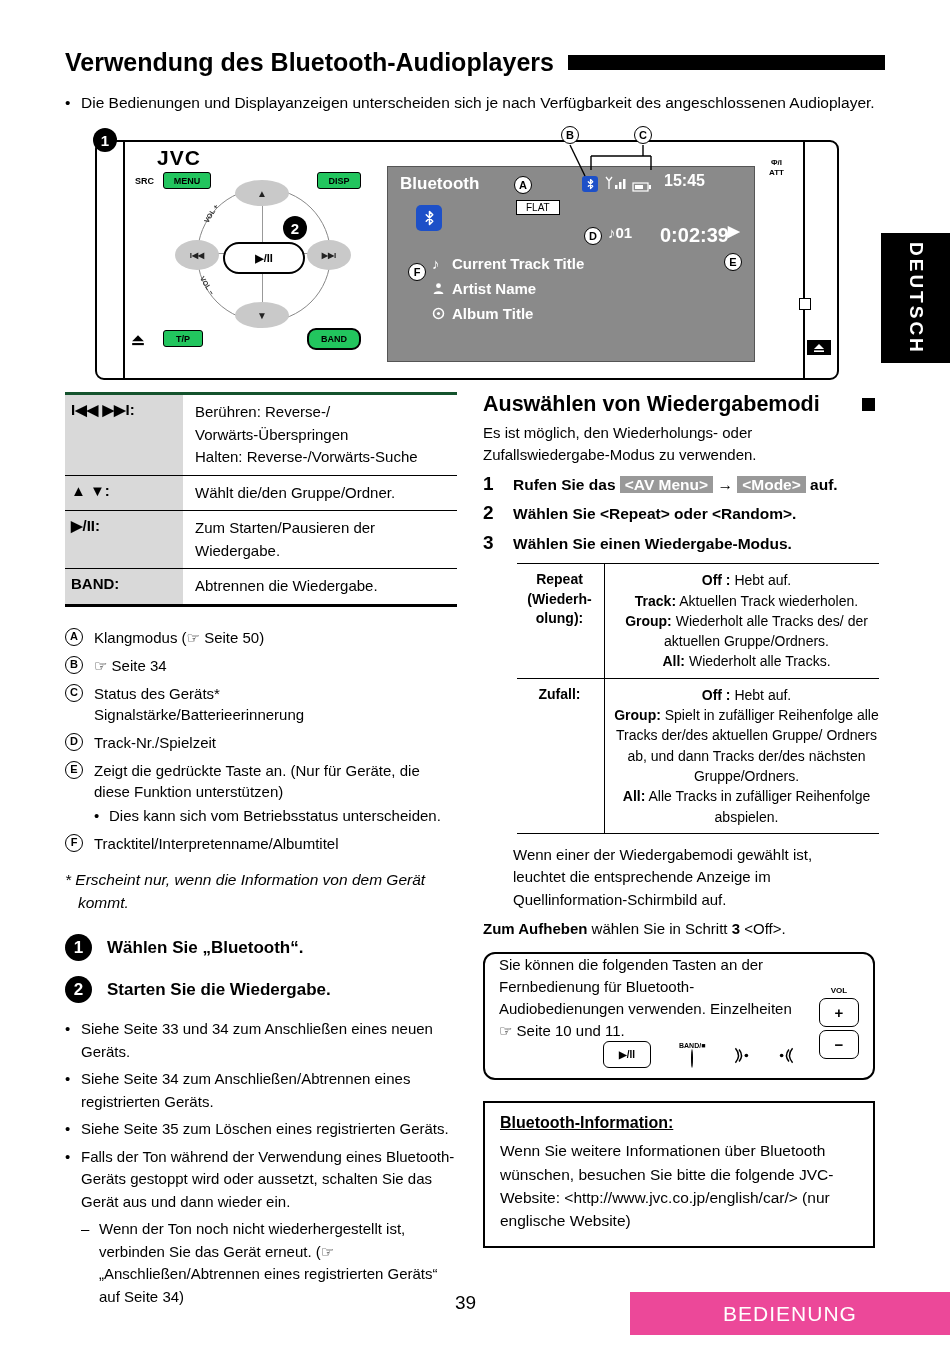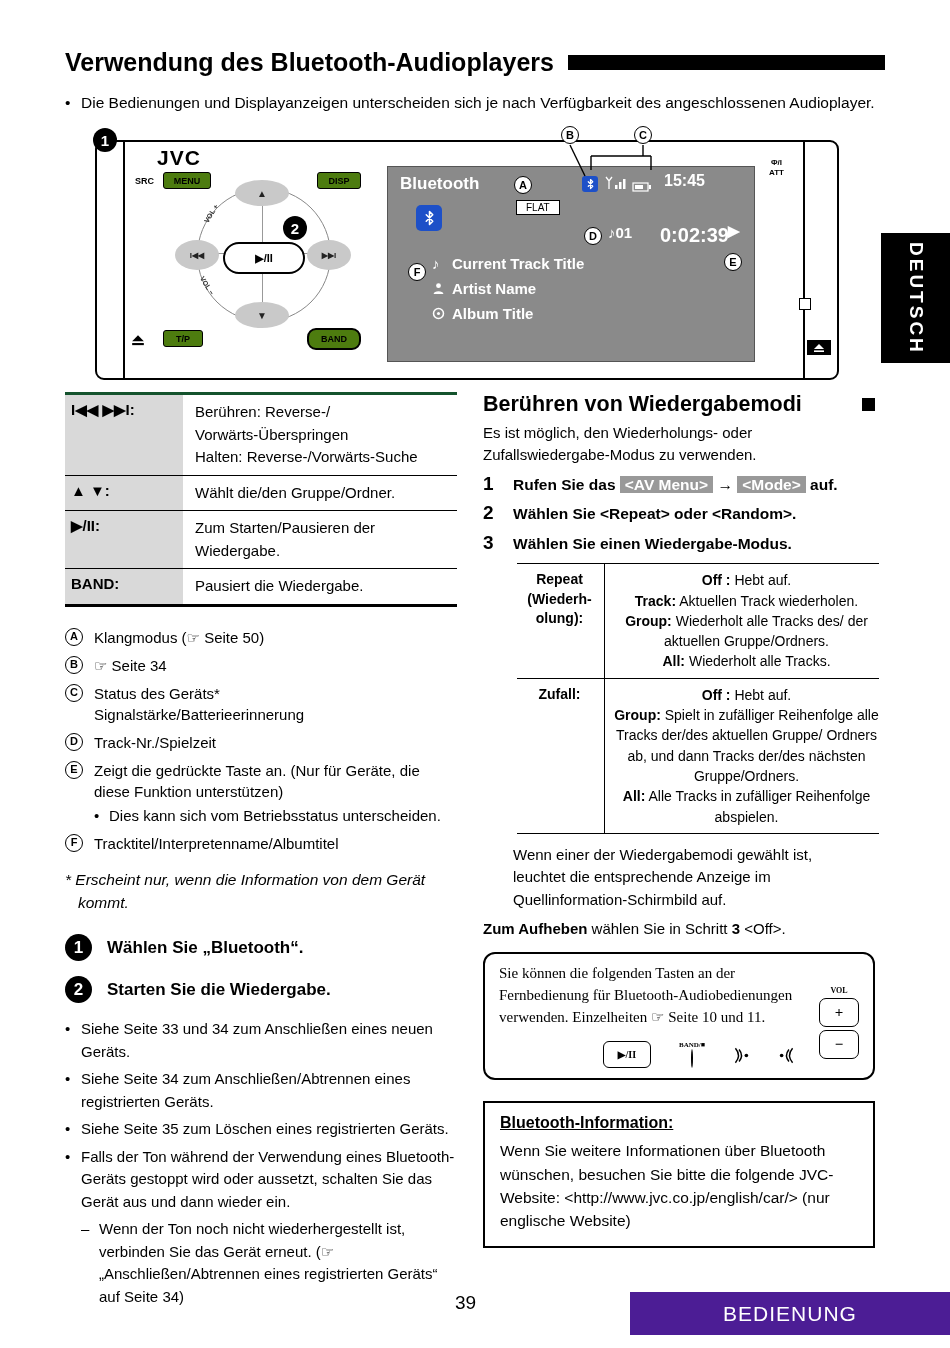--- a/index.html
+++ b/index.html
@@ -18,21 +18,21 @@
   .faceplate{position:absolute;left:10px;top:14px;width:740px;height:236px;border:2px solid #000;border-radius:9px;background:#fff;}
   .divider{position:absolute;top:0;bottom:0;width:2px;background:#000;}
   .ncircle{position:absolute;width:24px;height:24px;border-radius:50%;background:#000;color:#fff;
            font-weight:bold;font-size:15px;display:flex;align-items:center;justify-content:center;z-index:5;}
   .lcircle{width:18px;height:18px;border-radius:50%;border:1.5px solid #000;background:#fff;color:#000;
            font-size:11px;font-weight:bold;display:inline-flex;align-items:center;justify-content:center;box-sizing:border-box;}
   .fig-abs{position:absolute;}
   .brand{font-size:21px;font-weight:bold;letter-spacing:1px;}
   .tiny-label{font-size:9px;font-weight:bold;}
   .fbtn{border:1.5px solid #000;border-radius:3px;font-size:9px;font-weight:bold;
-        display:flex;align-items:center;justify-content:center;background:#4d7c0f;}
+        display:flex;align-items:center;justify-content:center;background:#22c55e;}
   .ring{position:absolute;width:132px;height:132px;border:1px solid #888;border-radius:50%;}
   .padline{position:absolute;background:#999;}
   .padbtn{position:absolute;background:#c9c9c9;border-radius:50%;display:flex;align-items:center;justify-content:center;
           font-size:10px;font-weight:bold;color:#222;}
   .padcenter{position:absolute;background:#fff;border:2px solid #000;border-radius:16px;display:flex;
              align-items:center;justify-content:center;font-size:11px;font-weight:bold;}
   .volrot{position:absolute;font-size:7px;font-weight:bold;color:#333;}
   .display{position:absolute;left:302px;top:40px;width:366px;height:194px;background:#8a8a8a;border:1px solid #555;}
   .dtext{position:absolute;color:#fff;font-weight:bold;}
   .btsq{position:absolute;background:#1d50c8;display:flex;align-items:center;justify-content:center;}
@@ -44,21 +44,21 @@
   .connectors{position:absolute;left:0;top:0;width:762px;height:258px;pointer-events:none;}
   .pwr{position:absolute;font-size:8px;font-weight:bold;text-align:center;line-height:1.2;}
   .sqbtn{position:absolute;width:10px;height:10px;border:1.5px solid #000;background:#fff;}
   .ejectbox{position:absolute;width:24px;height:15px;background:#000;display:flex;align-items:center;justify-content:center;}
 
   
   .lang-tab{position:absolute;left:881px;top:233px;width:69px;height:130px;background:#000;color:#fff;
             display:flex;align-items:center;justify-content:center;}
   .lang-tab span{writing-mode:vertical-rl;font-size:19px;font-weight:bold;letter-spacing:3px;}
   .page-num{position:absolute;left:455px;top:1292px;font-size:19px;}
-  .footer-bar{position:absolute;left:630px;top:1292px;width:320px;height:43px;background:#4c1d95;color:#fff;
+  .footer-bar{position:absolute;left:630px;top:1292px;width:320px;height:43px;background:#ec4899;color:#fff;
               display:flex;align-items:center;justify-content:center;font-size:21px;letter-spacing:1px;}
 
   
   .left-col{position:absolute;left:65px;top:392px;width:392px;}
   .ktable{border-top:3px solid #14532d;border-bottom:3px solid #000;}
   .krow{display:flex;border-bottom:1px solid #000;}
   .krow:last-child{border-bottom:none;}
   .kcell{flex:0 0 118px;background:#d9d9d9;font-weight:bold;font-size:15px;padding:6px 6px;box-sizing:border-box;}
   .kdesc{flex:1;font-size:15px;padding:6px 0 6px 12px;line-height:1.5;}
   .pre{white-space:pre-line;}
@@ -89,22 +89,22 @@
   .mstep .num{flex:0 0 30px;font-weight:bold;font-size:19px;line-height:1.2;}
   .mstep .stext{font-weight:bold;font-size:15.5px;padding-top:2px;line-height:1.35;}
   .menu-key{background:#999;color:#fff;padding:0 5px;font-weight:bold;}
   .mtable{margin:8px 0 0 34px;width:362px;border-top:1.5px solid #000;border-bottom:1.5px solid #000;font-size:14px;box-sizing:border-box;text-align:center;}
   .mrow{display:flex;border-bottom:1.5px solid #000;}
   .mrow:last-child{border-bottom:none;}
   .mkey{flex:0 0 88px;font-weight:bold;padding:6px 4px 6px 2px;border-right:1.5px solid #000;line-height:1.4;box-sizing:border-box;}
   .mval{flex:1;padding:6px 0 6px 9px;line-height:1.45;}
   .modes-note{margin:10px 0 0 30px;font-size:15px;line-height:1.5;width:350px;}
   .cancel-line{margin-top:9px;font-size:15px;}
-  .remote-box{margin-top:15px;border:2px solid #000;border-radius:12px;padding:9px 14px;position:relative;
-              height:128px;box-sizing:border-box;font-family:Liberation Serif, serif;}
+  .remote-box{margin-top:15px;border:2px solid #000;border-radius:12px;padding:0 14px;position:relative;
+              height:128px;box-sizing:border-box;}
   .remote-text{width:298px;font-size:15px;line-height:1.45;}
   .vol-cluster{position:absolute;right:10px;top:32px;width:48px;text-align:center;}
   .vol-label{font-size:8px;font-weight:bold;}
   .vol-btn{width:38px;height:27px;border:1.5px solid #000;border-radius:7px;margin:3px auto 0;
            display:flex;align-items:center;justify-content:center;font-size:15px;font-weight:bold;}
   .remote-icons{position:absolute;left:118px;bottom:10px;display:flex;align-items:flex-end;gap:28px;}
   .rbtn-play{width:46px;height:25px;border:1.5px solid #000;border-radius:6px;display:flex;align-items:center;
              justify-content:center;font-size:10px;font-weight:bold;}
   .rbtn-band{text-align:center;}
   .rbtn-band .lbl{font-size:7px;font-weight:bold;display:block;margin-bottom:1px;}
@@ -265,21 +265,21 @@
       <div class="krow">
         <div class="kcell">▲ ▼:</div>
         <div class="kdesc">Wählt die/den Gruppe/Ordner.</div>
       </div>
       <div class="krow">
         <div class="kcell">▶/II:</div>
         <div class="kdesc">Zum Starten/Pausieren der Wiedergabe.</div>
       </div>
       <div class="krow">
         <div class="kcell">BAND:</div>
-        <div class="kdesc">Pausiert die Wiedergabe.</div>
+        <div class="kdesc">Abtrennen die Wiedergabe.</div>
       </div>
     </div>
 
     <div class="legend">
       <div class="legend-item">
         <span class="lcircle">A</span>
         <div>Klangmodus (☞ Seite 50)</div>
       </div>
       <div class="legend-item">
         <span class="lcircle">B</span>
@@ -342,21 +342,21 @@
       </div>
       <div class="subnote">
         <span class="marker">–</span>
         <span>Wenn der Ton noch nicht wiederhergestellt ist, verbinden Sie das Gerät erneut. (☞ „Anschließen/Abtrennen eines registrierten Geräts“ auf Seite 34)</span>
       </div>
     </div>
   </div>
 
   <div class="right-col">
     <div class="heading-row">
-      <h2 class="r-heading">Berühren von Wiedergabemodi</h2>
+      <h2 class="r-heading">Auswählen von Wiedergabemodi</h2>
       <span class="sq"></span>
     </div>
     <div class="r-intro">Es ist möglich, den Wiederholungs- oder Zufallswiedergabe-Modus zu verwenden.</div>
 
     <div class="mstep">
       <span class="num">1</span>
       <span class="stext">
         <span>Rufen Sie das </span><span class="menu-key">&lt;AV Menu&gt;</span>
         <span>→</span>
         <span class="menu-key">&lt;Mode&gt;</span><span> auf.</span>

